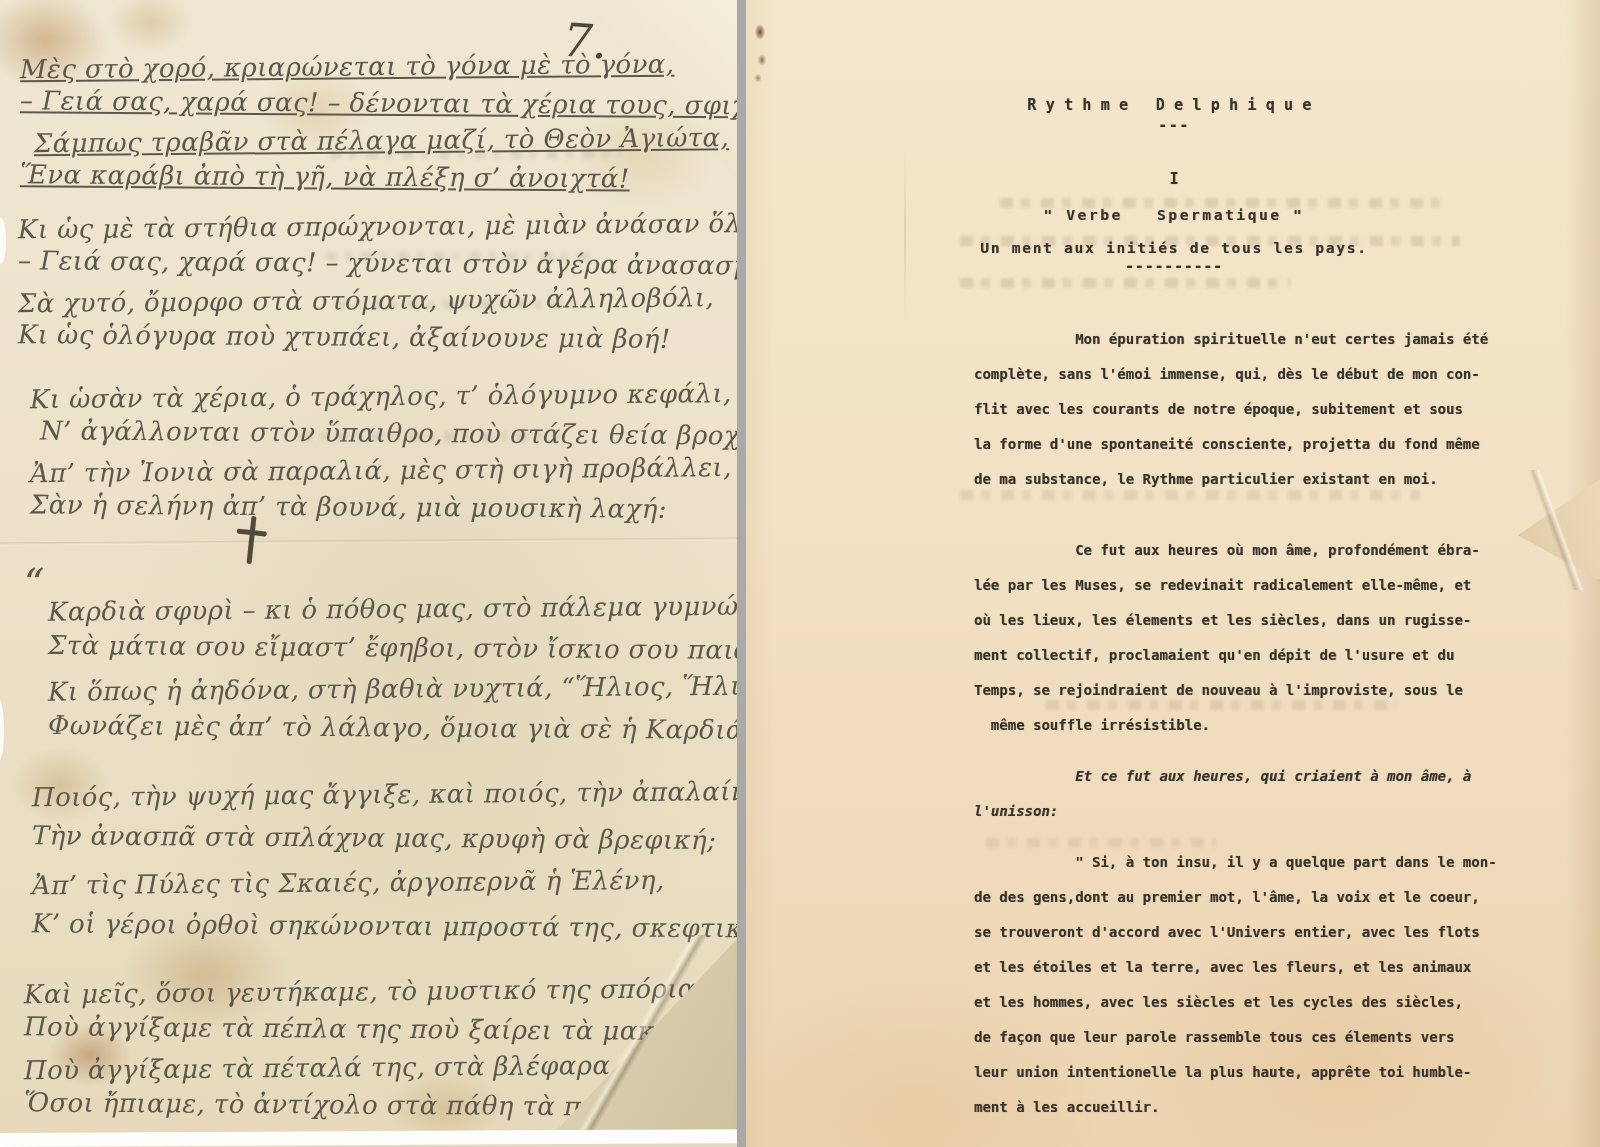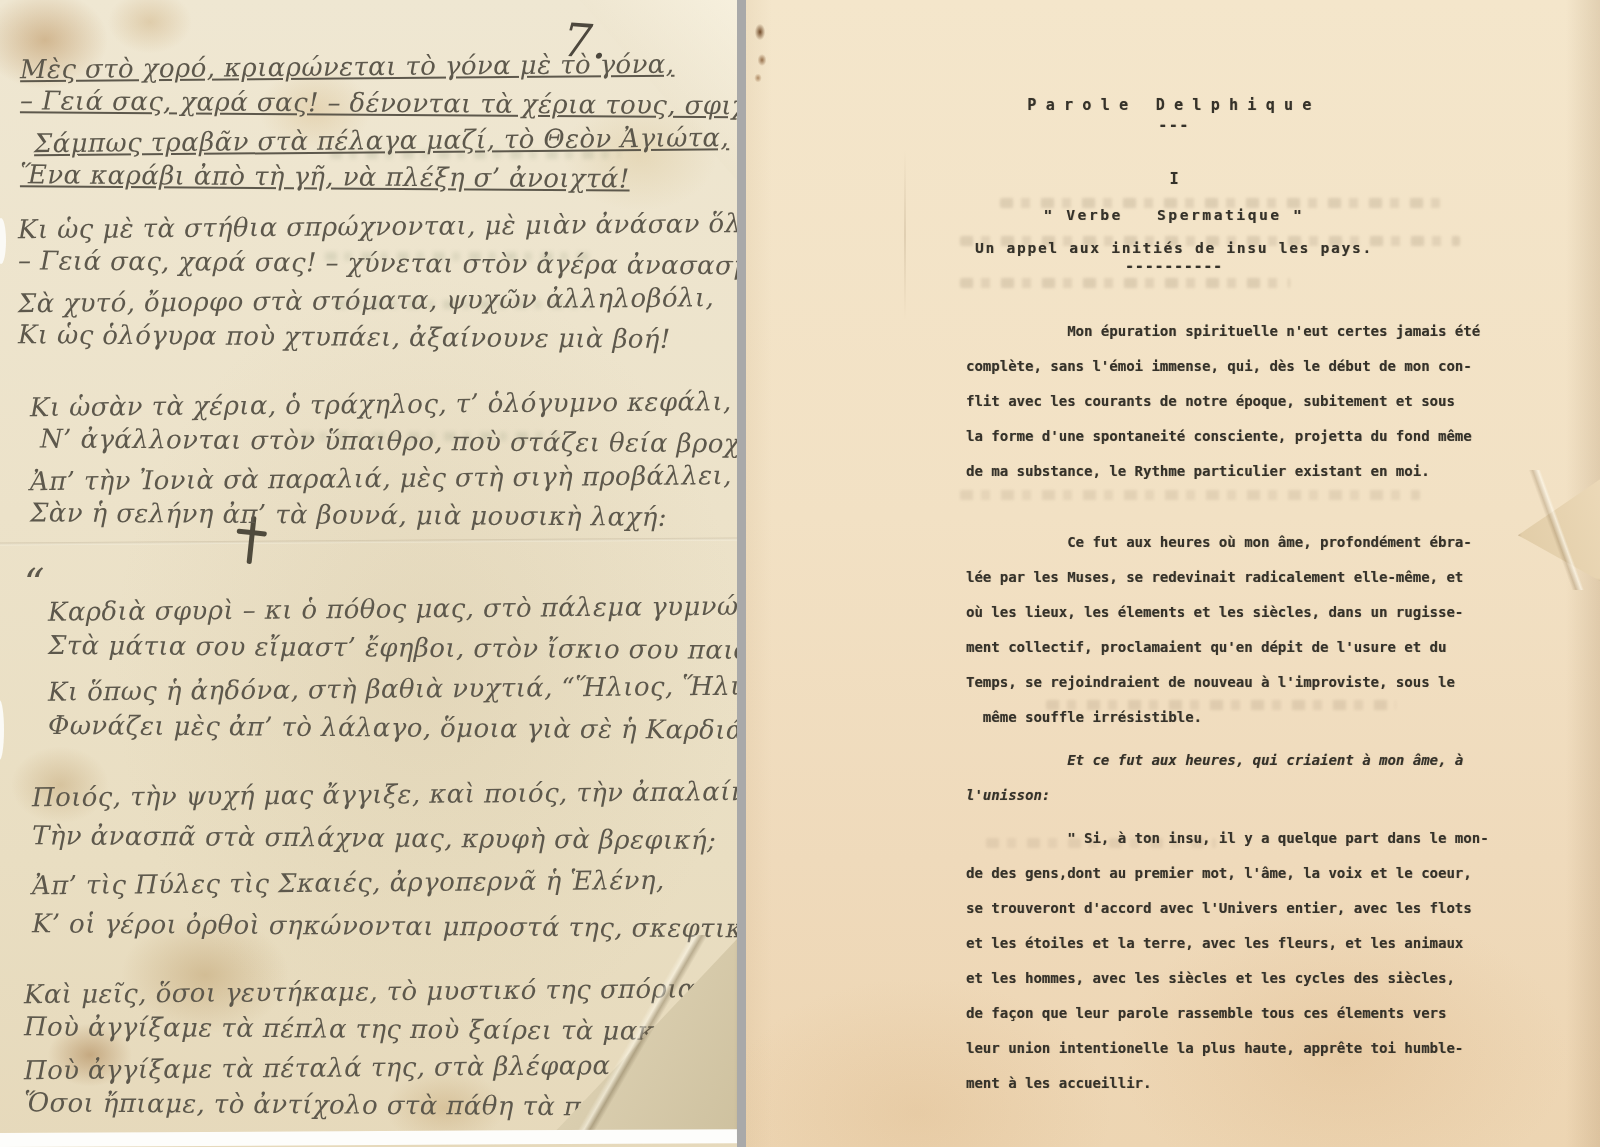--- a/index.html
+++ b/index.html
@@ -35,21 +35,21 @@
   .tear.t2{left:-5px;top:700px;width:9px;height:60px;border-radius:50%;}
 
   .hand{position:absolute;font-family:"DejaVu Serif",serif;font-style:italic;
         color:#5d584c;font-size:26px;letter-spacing:.4px;}
   .stanza{position:absolute;white-space:pre;}
   .stanza .ln{display:block;}
   .stanza .ln:nth-child(odd){transform:rotate(-.5deg);}
   .stanza .ln:nth-child(even){transform:rotate(.4deg);}
   .st0{left:20px;top:48px;line-height:37px;text-decoration:underline;}
   .st1{left:18px;top:208px;line-height:37px;}
-  .st2{left:30px;top:386px;line-height:37px;}
+  .st2{left:30px;top:378px;line-height:37px;}
   .st3{left:48px;top:588px;line-height:40px;}
   .st4{left:32px;top:772px;line-height:44px;}
   .st5{left:24px;top:972px;line-height:38px;}
   .st2 .ln:nth-child(2){margin-left:10px;}
   .st0 .ln:nth-child(3){margin-left:14px;}
   .page-num{position:absolute;left:563px;top:14px;font-family:"DejaVu Serif",serif;font-style:italic;
             font-size:46px;color:#4d483e;transform:rotate(4deg);}
   .open-quote{position:absolute;left:24px;top:560px;font-family:"DejaVu Serif",serif;font-style:italic;
               font-size:40px;color:#5d584c;}
   .cross{position:absolute;left:236px;top:516px;width:30px;height:48px;transform:rotate(6deg);}
@@ -83,21 +83,21 @@
   .type{font-family:"DejaVu Sans Mono","Liberation Mono",monospace;font-weight:bold;
         color:#35322a;text-shadow:.4px .4px .7px rgba(55,48,35,.45);}
   .titleblock{position:absolute;left:8px;top:0;width:840px;text-align:center;}
   .t-title{position:absolute;left:0;top:96px;width:100%;font-size:15px;letter-spacing:.62em;}
   .t-dash1{position:absolute;left:0;top:116px;width:100%;font-size:15px;letter-spacing:.1em;}
   .t-num{position:absolute;left:0;top:170px;width:100%;font-size:15px;}
   .t-sub1{position:absolute;left:0;top:207px;width:100%;font-size:14.5px;letter-spacing:.18em;white-space:pre;}
   .t-sub2{position:absolute;left:0;top:240px;width:100%;font-size:14.5px;letter-spacing:.12em;}
   .t-dash2{position:absolute;left:0;top:257px;width:100%;font-size:15px;letter-spacing:.05em;}
   .typeblock{position:absolute;left:212px;top:306px;width:530px;font-size:14px;line-height:35px;white-space:pre;}
-  .para{margin:8px;}
+  .para{margin:16px;}
   .para.m1{margin-top:36px;}
   .para.m2{margin-top:6px;font-style:italic;}
   .ghost{position:absolute;height:10px;border-radius:2px;filter:blur(1.8px);opacity:.55;
     background:repeating-linear-gradient(90deg,rgba(112,92,70,.30) 0 13px,transparent 13px 21px,rgba(112,92,70,.24) 21px 30px,transparent 30px 41px);}
 </style>
 </head>
 <body>
 
 <div id="canvas">
 
@@ -137,25 +137,25 @@
     <div class="crease-v"></div>
 
     <div class="ghost" style="left:254px;top:198px;width:440px;"></div>
     <div class="ghost" style="left:214px;top:236px;width:500px;"></div>
     <div class="ghost" style="left:214px;top:278px;width:330px;"></div>
     <div class="ghost" style="left:214px;top:490px;width:460px;opacity:.4;"></div>
     <div class="ghost" style="left:300px;top:700px;width:350px;opacity:.45;"></div>
     <div class="ghost" style="left:240px;top:838px;width:230px;opacity:.35;"></div>
 
     <div class="titleblock">
-      <div class="type t-title">Parole Delphique</div>
+      <div class="type t-title">Rythme Delphique</div>
       <div class="type t-dash1">---</div>
       <div class="type t-num">I</div>
       <div class="type t-sub1">" Verbe   Spermatique "</div>
-      <div class="type t-sub2">Un appel aux initiés de insu les pays.</div>
+      <div class="type t-sub2">Un ment aux initiés de tous les pays.</div>
       <div class="type t-dash2">----------</div>
     </div>
 
     <div id="paras" class="typeblock type"><div class="para "><div>            Mon épuration spirituelle n'eut certes jamais été</div><div>complète, sans l'émoi immense, qui, dès le début de mon con-</div><div>flit avec les courants de notre époque, subitement et sous</div><div>la forme d'une spontaneité consciente, projetta du fond même</div><div>de ma substance, le Rythme particulier existant en moi.</div></div><div class="para m1"><div>            Ce fut aux heures où mon âme, profondément ébra-</div><div>lée par les Muses, se redevinait radicalement elle-même, et</div><div>où les lieux, les élements et les siècles, dans un rugisse-</div><div>ment collectif, proclamaient qu'en dépit de l'usure et du</div><div>Temps, se rejoindraient de nouveau à l'improviste, sous le</div><div>  même souffle irrésistible.</div></div><div class="para m2"><div>            Et ce fut aux heures, qui criaient à mon âme, à</div><div>l'unisson:</div></div><div class="para "><div>            " Si, à ton insu, il y a quelque part dans le mon-</div><div>de des gens,dont au premier mot, l'âme, la voix et le coeur,</div><div>se trouveront d'accord avec l'Univers entier, avec les flots</div><div>et les étoiles et la terre, avec les fleurs, et les animaux</div><div>et les hommes, avec les siècles et les cycles des siècles,</div><div>de façon que leur parole rassemble tous ces élements vers</div><div>leur union intentionelle la plus haute, apprête toi humble-</div><div>ment à les accueillir.</div></div></div>
 
     <div class="fold-r"></div>
     <div class="fold-r-edge"></div>
   </div>
 </div>
 

